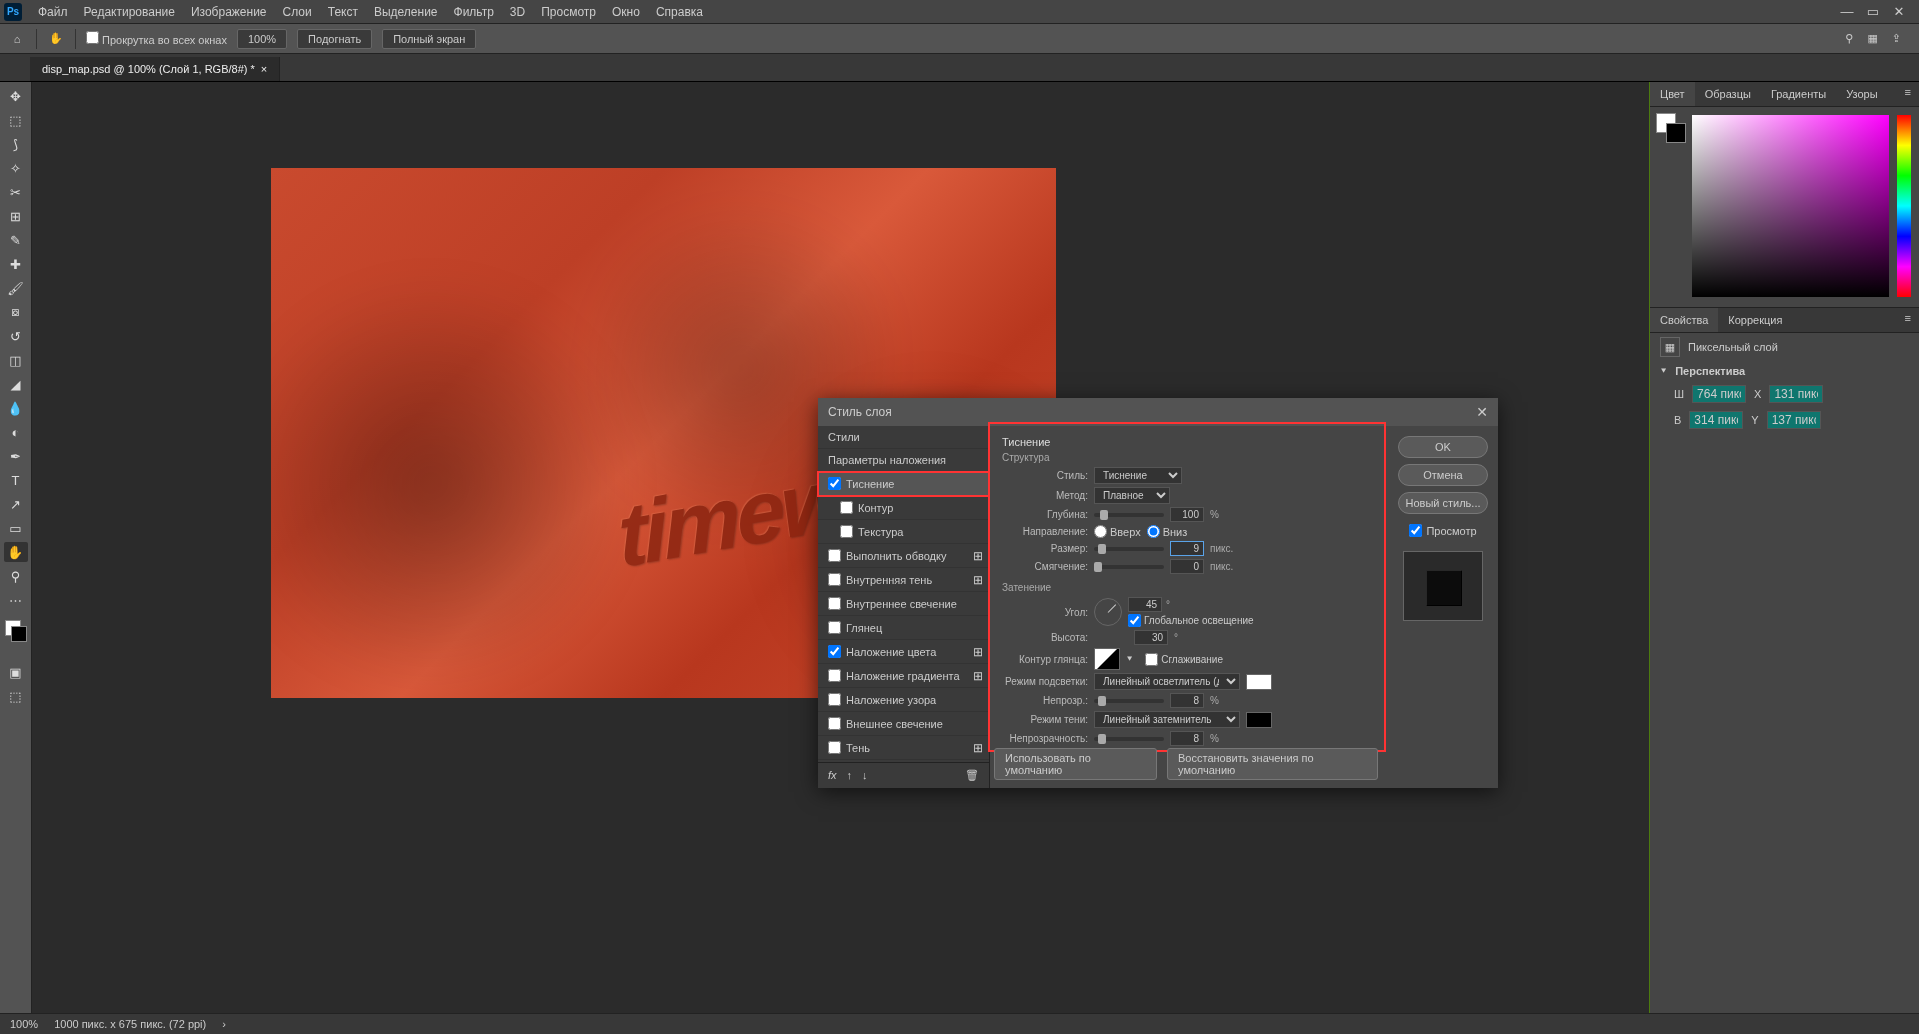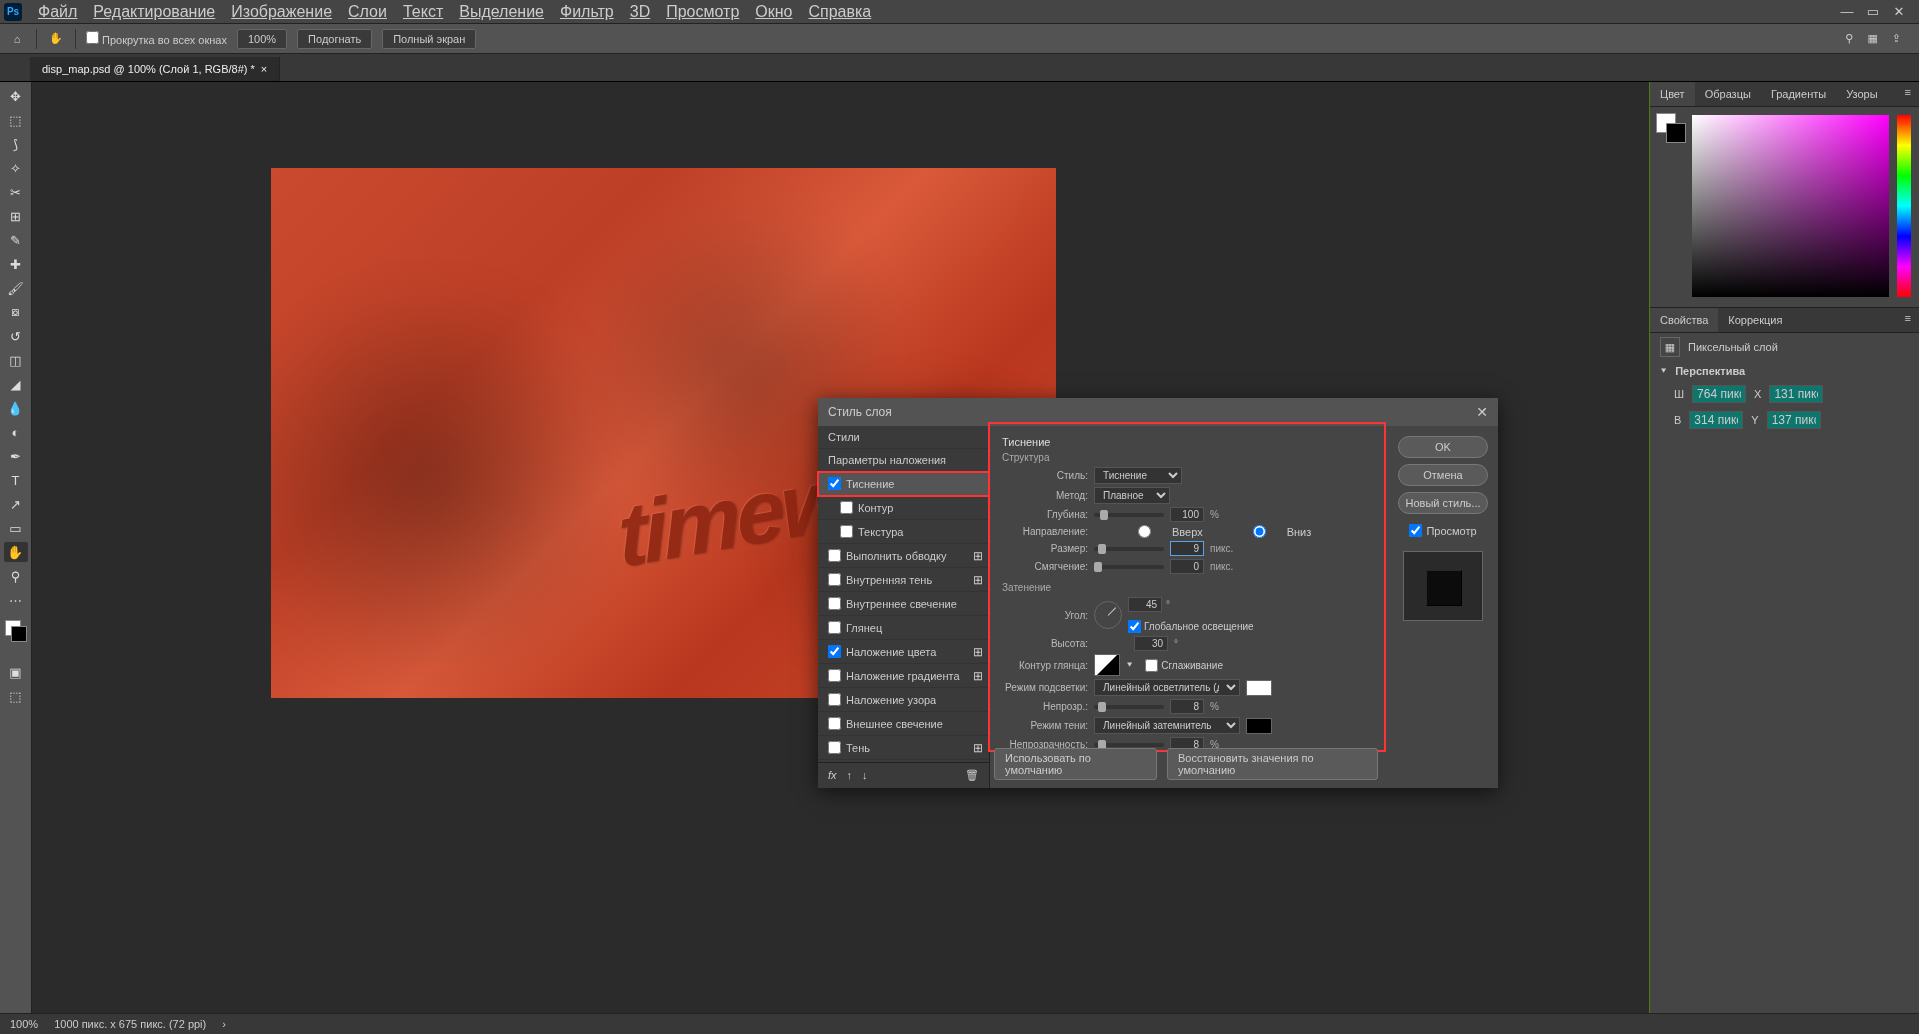--- a/index.html
+++ b/index.html
@@ -1,19 +1,19 @@
 <!DOCTYPE html>
 <html><head>
 <meta charset="utf-8">
 <style>
 * { margin:0; padding:0; box-sizing:border-box; font-family:'Segoe UI',Tahoma,sans-serif; }
 body { background:#323232; color:#ccc; font-size:11px; overflow:hidden; width:1919px; height:1034px; position:relative; }
 .menubar { background:#454545; height:24px; display:flex; align-items:center; padding:0 4px; border-bottom:1px solid #222; }
 .menubar .logo { width:18px; height:18px; background:#001e36; color:#31a8ff; font-weight:bold; font-size:10px; display:flex; align-items:center; justify-content:center; border-radius:3px; margin-right:8px; }
-.menubar .mi { padding:0 8px; cursor:pointer; font-size:16px;text-decoration:underline; }
+.menubar .mi { padding:0 8px; cursor:pointer; font-size:12px; }
 .menubar .right { margin-left:auto; display:flex; gap:14px; padding-right:10px; }
 .menubar .wbtn { width:12px; height:12px; cursor:pointer; display:flex; align-items:center; justify-content:center; font-size:13px; }
 .optbar { background:#535353; height:30px; display:flex; align-items:center; padding:0 8px; gap:10px; border-bottom:1px solid #222; }
 .optbar .hb { width:18px; text-align:center; }
 .optbar .sep { width:1px; height:20px; background:#333; }
 .optbar input[type=checkbox]{ accent-color:#666; }
 .optbar .tb { background:#3a3a3a; padding:3px 10px; border:1px solid #666; border-radius:2px; cursor:pointer; }
 .optbar .right { margin-left:auto; display:flex; gap:14px; align-items:center; padding-right:10px;}
 .tabs { background:#383838; height:28px; display:flex; align-items:flex-end; padding-left:30px; border-bottom:1px solid #000; }
 .tabs .tab { padding:6px 12px; font-size:11px; color:#999; cursor:pointer; border-right:1px solid #222; }
@@ -67,21 +67,21 @@
 .dialog .redbox { position:absolute; left:-2px; top:-4px; right:2px; height:330px; border:2px solid #f33; pointer-events:none; }
 .dialog .sect { font-size:11px; color:#ddd; margin:4px 0; }
 .dialog .frow { display:flex; align-items:center; gap:6px; margin:3px 0; }
 .dialog .frow .lbl { width:86px; text-align:right; color:#bbb; font-size:10px;}
 .dialog .frow select, .dialog .frow input[type=text] { background:#333; border:1px solid #555; color:#ccc; padding:1px 4px; font-size:10px; }
 .dialog .frow select { width:88px; }
 .dialog .frow .num { width:34px; text-align:right; }
 .dialog .frow .u { font-size:10px; color:#aaa; }
 .dialog .slider { width:70px; height:4px; background:#333; position:relative; border-radius:2px;}
 .dialog .slider .th { position:absolute; top:-3px; width:8px; height:10px; background:#aaa; border-radius:2px; }
-.dialog .radio { display:flex; align-items:center; gap:21px;margin-left:44px; }
+.dialog .radio { display:flex; align-items:center; gap:3px; }
 .dialog .angle { width:28px; height:28px; border:1px solid #666; border-radius:50%; position:relative; }
 .dialog .angle .nd { position:absolute; left:50%; top:50%; width:11px; height:1px; background:#ccc; transform-origin:left; transform:rotate(-45deg);}
 .dialog .contour { width:26px; height:22px; background:linear-gradient(135deg,#fff 48%, #000 52%); border:1px solid #666;}
 .dialog .cswatch { width:26px; height:16px; border:1px solid #666; }
 .dialog .dright { width:110px; padding:10px; display:flex; flex-direction:column; gap:6px; }
 .dialog .dright .btn { background:#5a5a5a; border:1px solid #777; border-radius:12px; padding:4px 0; text-align:center; cursor:pointer; font-size:11px; }
 .dialog .dright .prev { width:80px; height:70px; background:#2a2a2a; border:1px solid #666; margin:8px auto; position:relative;}
 .dialog .dright .prev .sq { position:absolute; left:22px; top:18px; width:36px; height:36px; background:#0c0c0c; box-shadow:1px 1px 0 rgba(200,200,200,0.15) inset, -1px -1px 0 rgba(0,0,0,0.9) inset;}
 .dialog .dbot { position:absolute; bottom:8px; left:176px; right:120px; display:flex; gap:10px; justify-content:center;}
 .dialog .dbot .b { background:#5a5a5a; border:1px solid #777; border-radius:3px; padding:3px 10px; font-size:11px; cursor:pointer;}
@@ -342,21 +342,21 @@
           </div>
           <input type="text" class="num" value="0" style="">
           <span class="u">пикс.</span>
         </div>
       <div class="sect" style="margin-top:8px;font-size:10px;color:#aaa;">Затенение</div>
       <div class="frow">
           <span class="lbl">Угол:</span>
         <div class="angle">
             <div class="nd"></div>
           </div>
-        <div style="display:flex;flex-direction:column;gap:8px;">
+        <div style="display:flex;flex-direction:column;gap:2px;">
           <div style="display:flex;align-items:center;gap:4px;">
               <input type="text" class="num" value="45" style="">
               <span class="u">°</span>
             </div>
           <label style="display:flex;gap:3px;align-items:center;">
               <input type="checkbox" checked="" style="">
               <span style="font-size:10px;">Глобальное освещение</span>
             </label>
         </div>
       </div>

